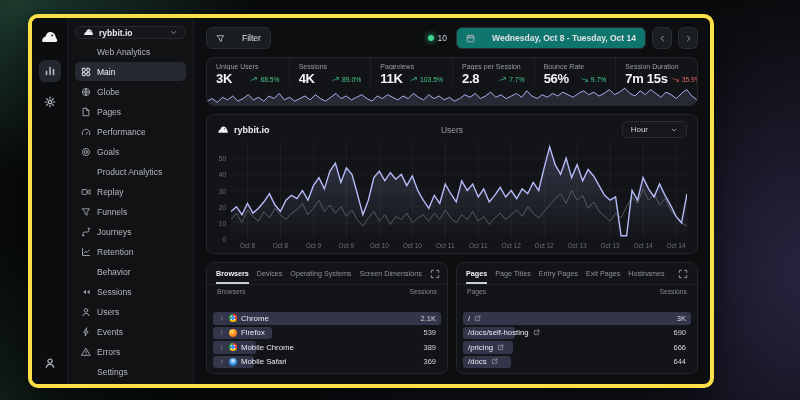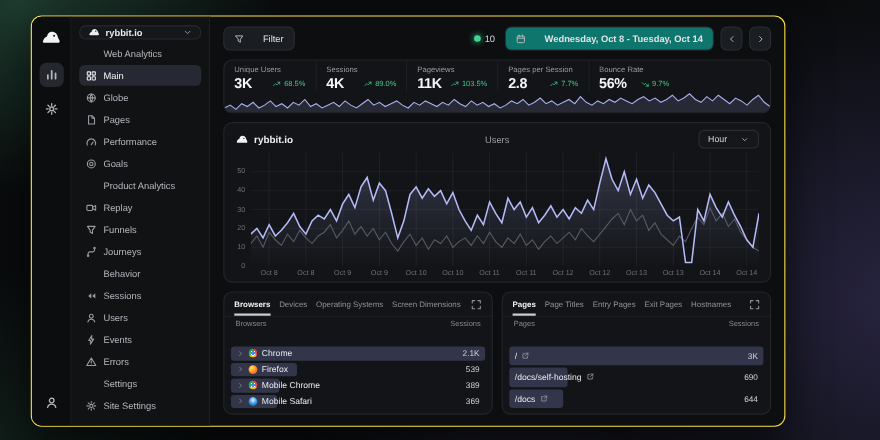--- a/index.html
+++ b/index.html
@@ -10,21 +10,21 @@
       radial-gradient(380px 270px at 2% 0%, rgba(62,138,102,.38), rgba(62,138,102,0) 64%),
       radial-gradient(300px 240px at 0% 100%, rgba(38,92,70,.22), rgba(38,92,70,0) 65%),
       radial-gradient(430px 430px at 102% 68%, rgba(98,84,164,.34), rgba(98,84,164,0) 66%),
       radial-gradient(300px 200px at 60% 108%, rgba(80,70,130,.18), rgba(80,70,130,0) 70%),
       #090b0c;
   }
   *{box-sizing:border-box}
   [data-icon] svg{width:100%;height:100%;display:block}
 
   .app{position:absolute;left:28px;top:14px;width:686px;height:374px;background:#0c0e10;
-       border:1px solid #fde047;border-radius:10px;display:flex;overflow:hidden;
+       border:4px solid #fde047;border-radius:10px;display:flex;overflow:hidden;
        box-shadow:0 14px 40px rgba(0,0,0,.55)}
 
   
   .rail{width:36px;background:#0b0d0f;border-right:1px solid #1c1f23;display:flex;flex-direction:column;
         align-items:center;padding:10px 0 10px;gap:9px;flex:none}
   .logo{width:19px;height:19px;color:#f2f3f5;margin-bottom:4px}
   .rail-btn{width:22px;height:22px;border-radius:6px;color:#8f939a;display:flex;align-items:center;
             justify-content:center;padding:5px;cursor:pointer}
   .rail-btn.active{background:#24272d;color:#e9ebee}
   .rail-spacer{flex:1}
@@ -72,21 +72,21 @@
   .spark{grid-column:1/-1;position:relative}
   .spark svg{position:absolute;inset:0;width:100%;height:100%}
 
   
   .chart-card{flex:1;background:#121417;border:1px solid #23262b;border-radius:8px;display:flex;
               flex-direction:column;min-height:0}
   .chart-head{position:relative;display:flex;align-items:center;padding:6px 10px 0;flex:none}
   .site{display:flex;align-items:center;gap:5px;font-size:9px;font-weight:bold;color:#edeff1}
   .site-logo{width:12px;height:12px;color:#f2f3f5}
   .metric{position:absolute;left:50%;transform:translateX(-50%);font-size:8.5px;color:#9a9da3}
-  .interval{margin-left:auto;display:flex;align-items:center;gap:12px;border:1px solid #2a2d33;border-radius:5px;
+  .interval{margin-left:auto;display:flex;align-items:center;gap:22px;border:1px solid #2a2d33;border-radius:5px;
             padding:3px 8px;font-size:8px;color:#cfd2d6;background:#15171a;font-family:inherit;cursor:pointer}
   .chart-body{flex:1;display:grid;grid-template-columns:20px 1fr;grid-template-rows:1fr 12px;
               padding:4px 10px 2px 4px;min-height:0}
   .y-axis{position:relative;font-size:6.5px;color:#6d7077}
   .y-axis span{position:absolute;right:5px;transform:translateY(50%)}
   .plot{position:relative;min-height:0}
   .plot svg{position:absolute;inset:0;width:100%;height:100%}
   .x-axis{grid-column:2;position:relative;font-size:6.5px;color:#6d7077}
   .x-axis span{position:absolute;top:3px;transform:translateX(-50%);white-space:nowrap}
 
@@ -243,20 +243,29 @@
           <span class="e-icon" data-icon="branch">
             <svg viewBox="0 0 12 12" fill="none" stroke="currentColor" stroke-width="1.2" stroke-linecap="round" stroke-linejoin="round">
               <path d="M2.5 10V8a2 2 0 0 1 2-2h3a2 2 0 0 0 2-2V2"></path>
               <circle cx="2.5" cy="10.2" r=".8"></circle>
               <circle cx="9.5" cy="1.8" r=".8"></circle>
             </svg>
           </span>
           <span class="e-label">Journeys</span>
         </div>
         <div class="entry">
+          <span class="e-icon" data-icon="chart">
+            <svg viewBox="0 0 12 12" fill="none" stroke="currentColor" stroke-width="1.2" stroke-linecap="round" stroke-linejoin="round">
+              <path d="M1.8 1.8v8.4h8.4"></path>
+              <path d="M3.5 7.5 5.6 5.2l1.7 1.4 2.6-3"></path>
+            </svg>
+          </span>
+          <span class="e-label">Retention</span>
+        </div>
+        <div class="entry">
           <span class="e-icon"></span>
           <span class="e-label">Behavior</span>
         </div>
         <div class="entry">
           <span class="e-icon" data-icon="rewind">
             <svg viewBox="0 0 12 12" fill="none" stroke="currentColor" stroke-width="1.2" stroke-linecap="round" stroke-linejoin="round">
               <path fill="currentColor" stroke="none" d="M6 3.2 2.6 6 6 8.8zM10.4 3.2 7 6l3.4 2.8z"></path>
             </svg>
           </span>
           <span class="e-label">Sessions</span>
@@ -412,20 +421,35 @@
           <div class="stat-line">
             <span class="stat-value">56%</span>
             <span class="stat-change pos">
               <span class="tr-ic" data-icon="trend-down">
                 <svg viewBox="0 0 12 12" fill="none" stroke="currentColor" stroke-width="1.2" stroke-linecap="round" stroke-linejoin="round">
                   <path d="M1.2 3.6 4.4 6.8l2-2 4.4 4.4"></path>
                   <path d="M7.6 9.2h3.2V6"></path>
                 </svg>
               </span>
               <span>9.7%</span>
+            </span>
+          </div>
+        </div>
+        <div class="stat">
+          <div class="stat-label">Session Duration</div>
+          <div class="stat-line">
+            <span class="stat-value">7m 15s</span>
+            <span class="stat-change neg">
+              <span class="tr-ic" data-icon="trend-down">
+                <svg viewBox="0 0 12 12" fill="none" stroke="currentColor" stroke-width="1.2" stroke-linecap="round" stroke-linejoin="round">
+                  <path d="M1.2 3.6 4.4 6.8l2-2 4.4 4.4"></path>
+                  <path d="M7.6 9.2h3.2V6"></path>
+                </svg>
+              </span>
+              <span>35.9%</span>
             </span>
           </div>
         </div>
       <div class="spark">
           <svg id="spark-svg" viewBox="0 0 1000 100" preserveAspectRatio="none">
             <polygon points="0,78.6 10.5,64.3 21.1,85.7 31.6,57.1 42.1,71.4 52.6,50 63.2,78.6 73.7,64.3 84.2,42.9 94.7,71.4 105.3,57.1 115.8,78.6 126.3,50 136.8,64.3 147.4,35.7 157.9,71.4 168.4,57.1 178.9,78.6 189.5,64.3 200,50 210.5,71.4 221.1,42.9 231.6,64.3 242.1,78.6 252.6,57.1 263.2,35.7 273.7,64.3 284.2,50 294.7,71.4 305.3,57.1 315.8,42.9 326.3,64.3 336.8,78.6 347.4,50 357.9,64.3 368.4,42.9 378.9,57.1 389.5,71.4 400,50 410.5,64.3 421.1,35.7 431.6,57.1 442.1,71.4 452.6,42.9 463.2,64.3 473.7,50 484.2,71.4 494.7,57.1 505.3,78.6 515.8,64.3 526.3,42.9 536.8,57.1 547.4,35.7 557.9,64.3 568.4,50 578.9,28.6 589.5,57.1 600,42.9 610.5,64.3 621.1,50 631.6,35.7 642.1,57.1 652.6,21.4 663.2,50 673.7,64.3 684.2,42.9 694.7,57.1 705.3,35.7 715.8,50 726.3,28.6 736.8,42.9 747.4,57.1 757.9,35.7 768.4,21.4 778.9,42.9 789.5,28.6 800,50 810.5,35.7 821.1,14.3 831.6,42.9 842.1,28.6 852.6,7.1 863.2,35.7 873.7,50 884.2,21.4 894.7,42.9 905.3,14.3 915.8,35.7 926.3,57.1 936.8,28.6 947.4,42.9 957.9,64.3 968.4,35.7 978.9,14.3 989.5,50 1000,71.4 1000,100 0,100" fill="#a9b0ef" fill-opacity=".14"></polygon>
             <polyline points="0,78.6 10.5,64.3 21.1,85.7 31.6,57.1 42.1,71.4 52.6,50 63.2,78.6 73.7,64.3 84.2,42.9 94.7,71.4 105.3,57.1 115.8,78.6 126.3,50 136.8,64.3 147.4,35.7 157.9,71.4 168.4,57.1 178.9,78.6 189.5,64.3 200,50 210.5,71.4 221.1,42.9 231.6,64.3 242.1,78.6 252.6,57.1 263.2,35.7 273.7,64.3 284.2,50 294.7,71.4 305.3,57.1 315.8,42.9 326.3,64.3 336.8,78.6 347.4,50 357.9,64.3 368.4,42.9 378.9,57.1 389.5,71.4 400,50 410.5,64.3 421.1,35.7 431.6,57.1 442.1,71.4 452.6,42.9 463.2,64.3 473.7,50 484.2,71.4 494.7,57.1 505.3,78.6 515.8,64.3 526.3,42.9 536.8,57.1 547.4,35.7 557.9,64.3 568.4,50 578.9,28.6 589.5,57.1 600,42.9 610.5,64.3 621.1,50 631.6,35.7 642.1,57.1 652.6,21.4 663.2,50 673.7,64.3 684.2,42.9 694.7,57.1 705.3,35.7 715.8,50 726.3,28.6 736.8,42.9 747.4,57.1 757.9,35.7 768.4,21.4 778.9,42.9 789.5,28.6 800,50 810.5,35.7 821.1,14.3 831.6,42.9 842.1,28.6 852.6,7.1 863.2,35.7 873.7,50 884.2,21.4 894.7,42.9 905.3,14.3 915.8,35.7 926.3,57.1 936.8,28.6 947.4,42.9 957.9,64.3 968.4,35.7 978.9,14.3 989.5,50 1000,71.4" fill="none" stroke="#a9b0ef" stroke-width="1" vector-effect="non-scaling-stroke"></polyline>
           </svg>
         </div>
     </div>
@@ -611,20 +635,31 @@
               <span class="rlabel">/docs/self-hosting</span>
               <span class="ext" data-icon="external">
                 <svg viewBox="0 0 12 12" fill="none" stroke="currentColor" stroke-width="1.2" stroke-linecap="round" stroke-linejoin="round">
                   <path d="M5 2.6H2.4v7h7V7"></path>
                   <path d="M6.8 1.8h3.4v3.4M10.2 1.8 6.2 5.8"></path>
                 </svg>
               </span>
               <span class="rval">690</span>
             </div>
             <div class="trow">
+              <div class="rbar" style="width: 22%;"></div>
+              <span class="rlabel">/pricing</span>
+              <span class="ext" data-icon="external">
+                <svg viewBox="0 0 12 12" fill="none" stroke="currentColor" stroke-width="1.2" stroke-linecap="round" stroke-linejoin="round">
+                  <path d="M5 2.6H2.4v7h7V7"></path>
+                  <path d="M6.8 1.8h3.4v3.4M10.2 1.8 6.2 5.8"></path>
+                </svg>
+              </span>
+              <span class="rval">666</span>
+            </div>
+            <div class="trow">
               <div class="rbar" style="width: 21%;"></div>
               <span class="rlabel">/docs</span>
               <span class="ext" data-icon="external">
                 <svg viewBox="0 0 12 12" fill="none" stroke="currentColor" stroke-width="1.2" stroke-linecap="round" stroke-linejoin="round">
                   <path d="M5 2.6H2.4v7h7V7"></path>
                   <path d="M6.8 1.8h3.4v3.4M10.2 1.8 6.2 5.8"></path>
                 </svg>
               </span>
               <span class="rval">644</span>
             </div>

